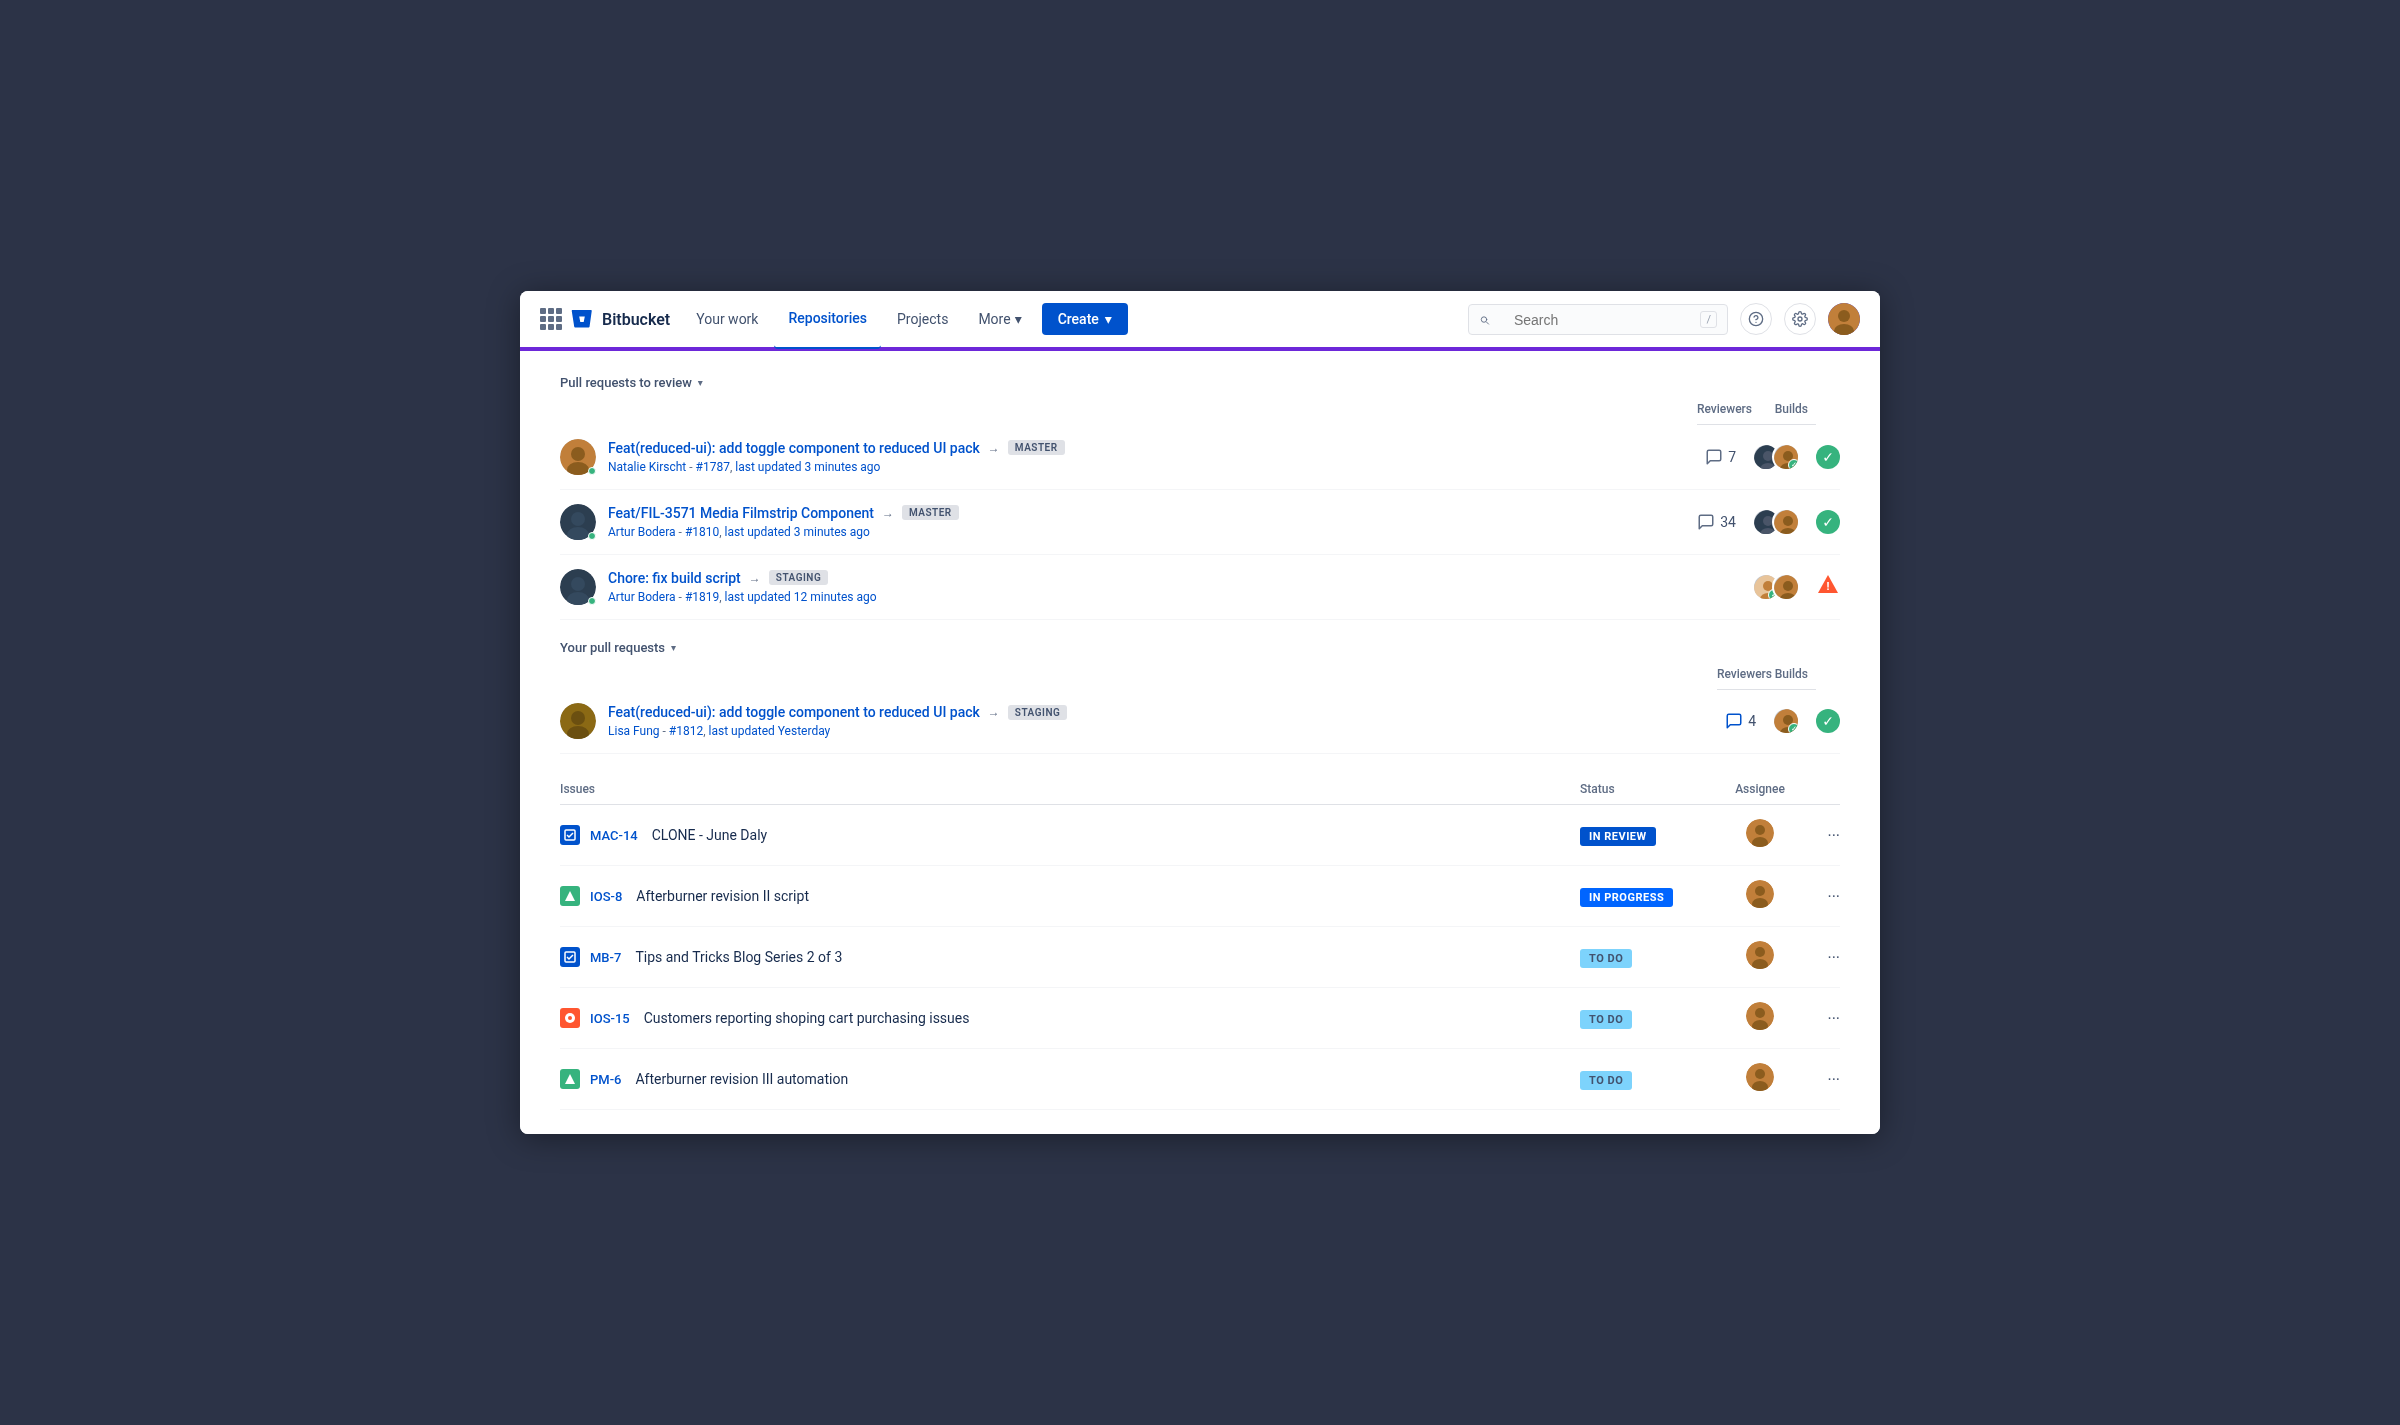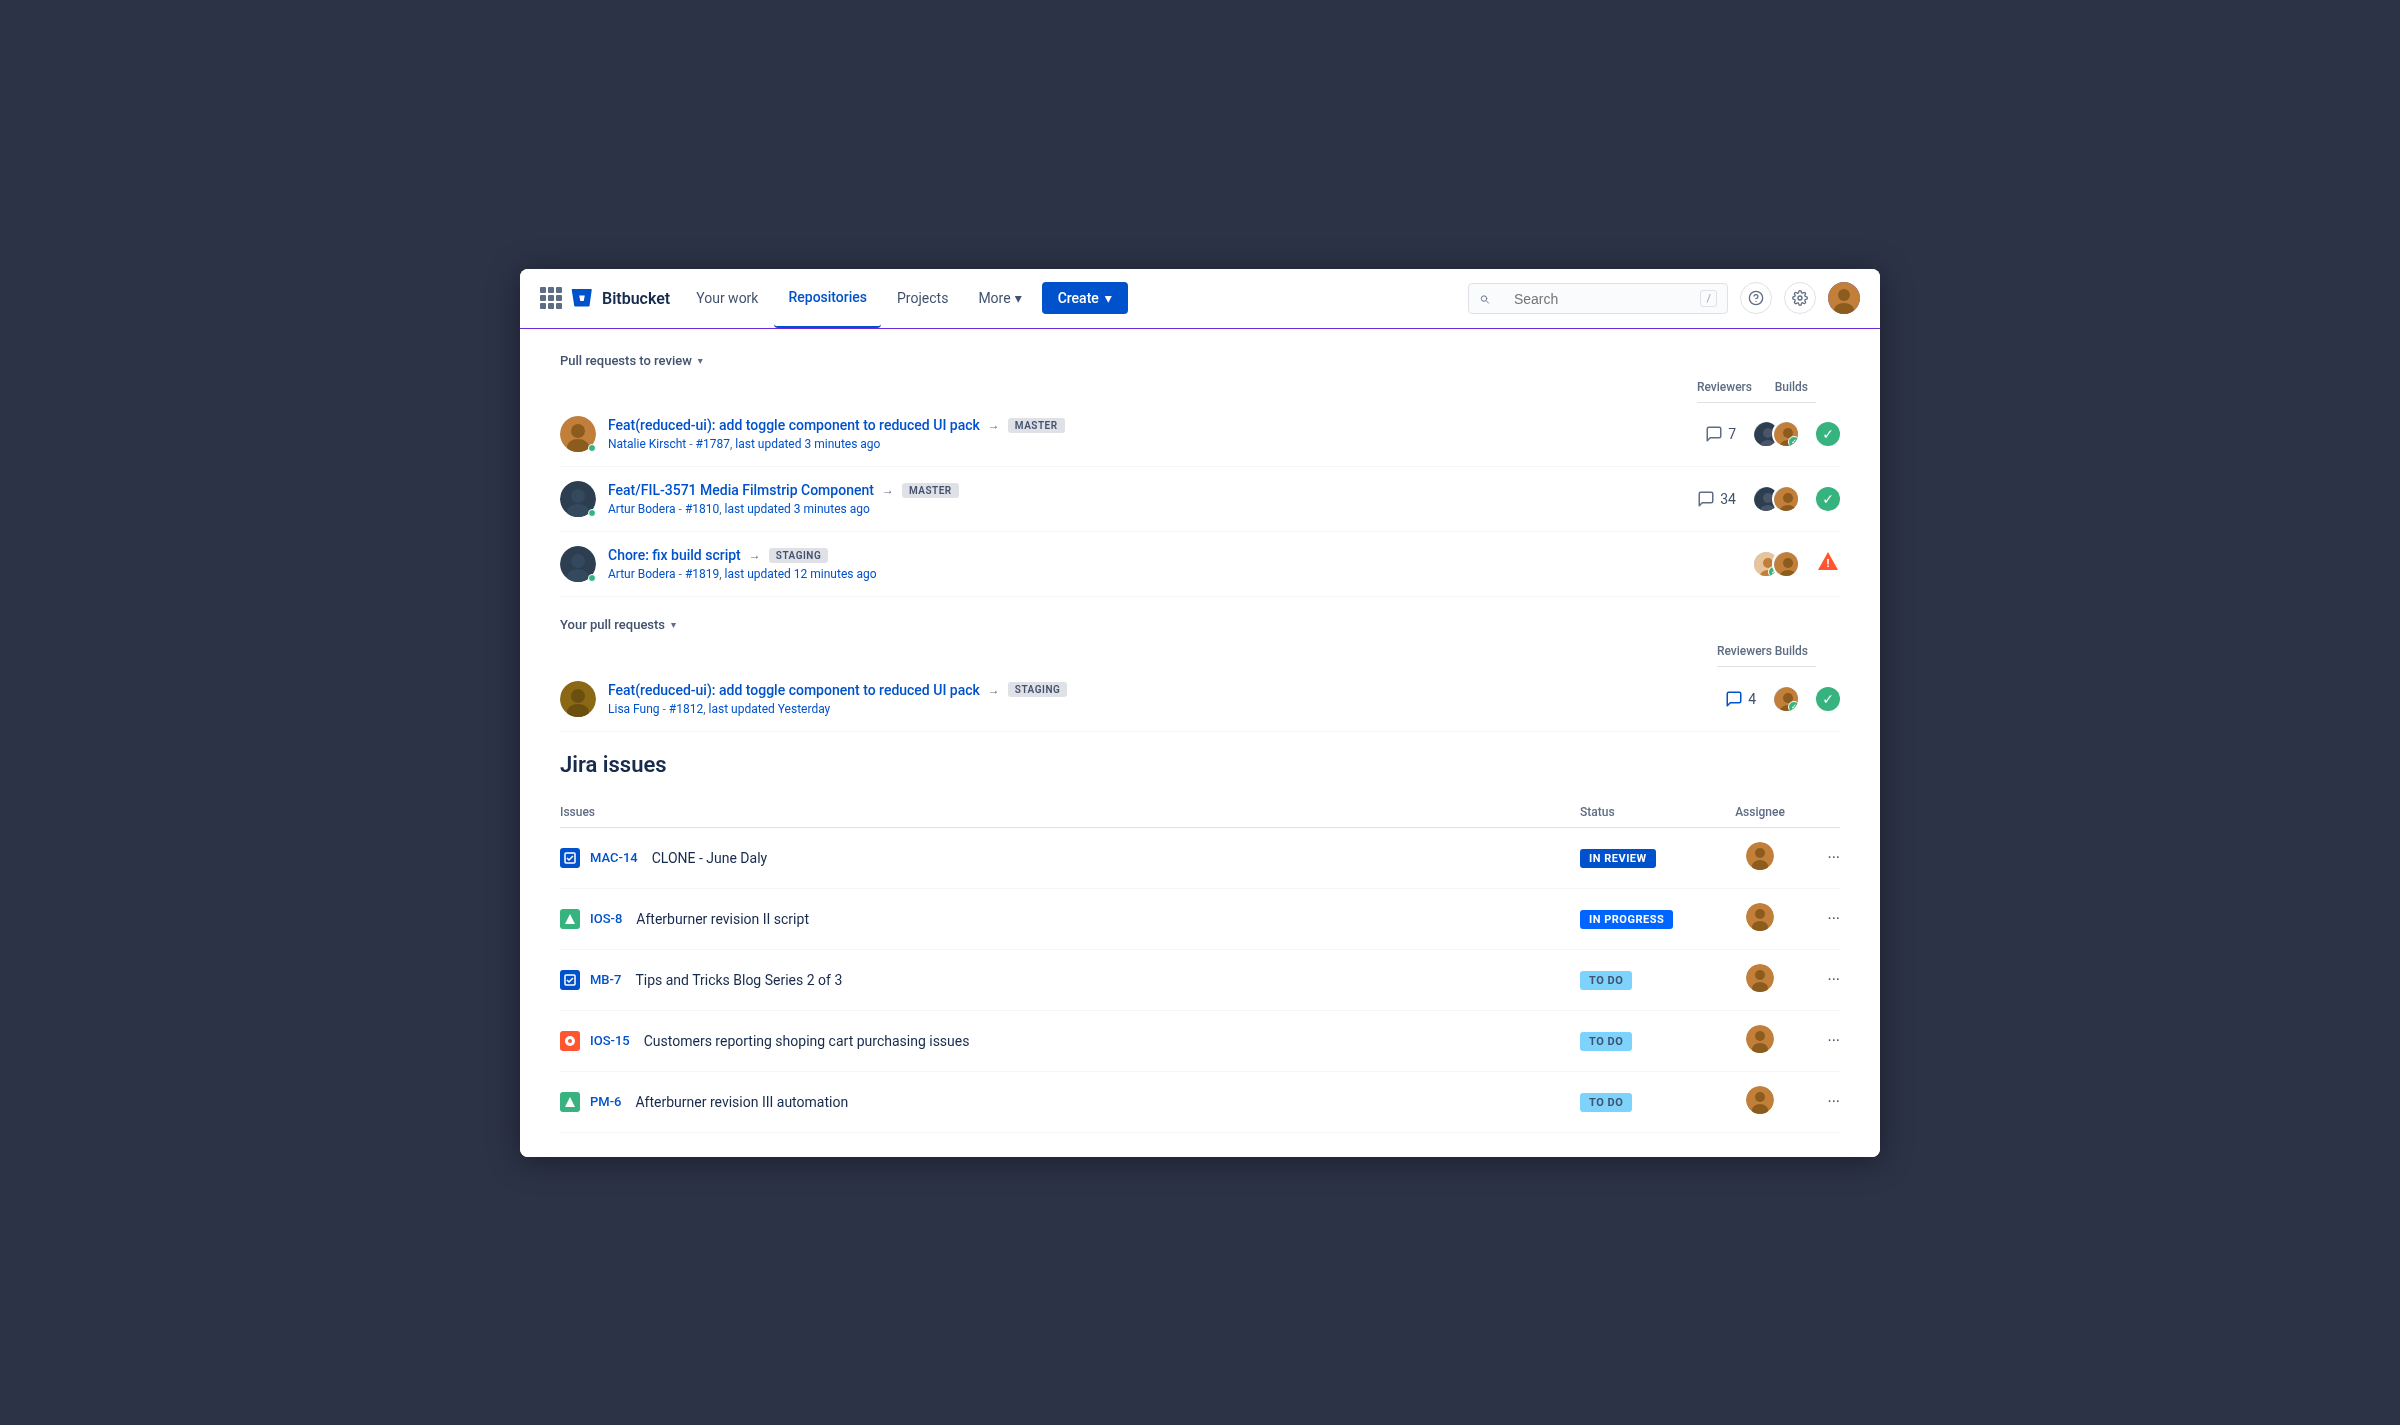--- a/index.html
+++ b/index.html
@@ -16,21 +16,21 @@
       background: #f4f5f7;
       border-radius: 8px;
       width: 1360px;
       min-height: 820px;
       overflow: hidden;
       box-shadow: 0 4px 32px rgba(0,0,0,0.4);
     }
     
     .navbar {
       background: #fff;
-      border-bottom: 1px solid #6d28d9;
+      border-bottom: 4px solid #6d28d9;
       display: flex;
       align-items: center;
       padding: 0 20px;
       height: 60px;
       gap: 4px;
     }
     .navbar-brand {
       display: flex;
       align-items: center;
       gap: 8px;
@@ -721,21 +721,20 @@
             </td>
             <td class="pr-build">
               <div class="build-success">✓</div>
             </td>
           </tr>
         </tbody>
       </table>
     </div>
 
     <div style="margin-top: 20px;">
-      <h2 class="jira-title">Jira issues</h2>
 
       <table class="issues-table">
         <thead>
           <tr>
             <th>Issues</th>
             <th class="status-col">Status</th>
             <th class="assignee-col">Assignee</th>
             <th class="actions-col"></th>
           </tr>
         </thead>

